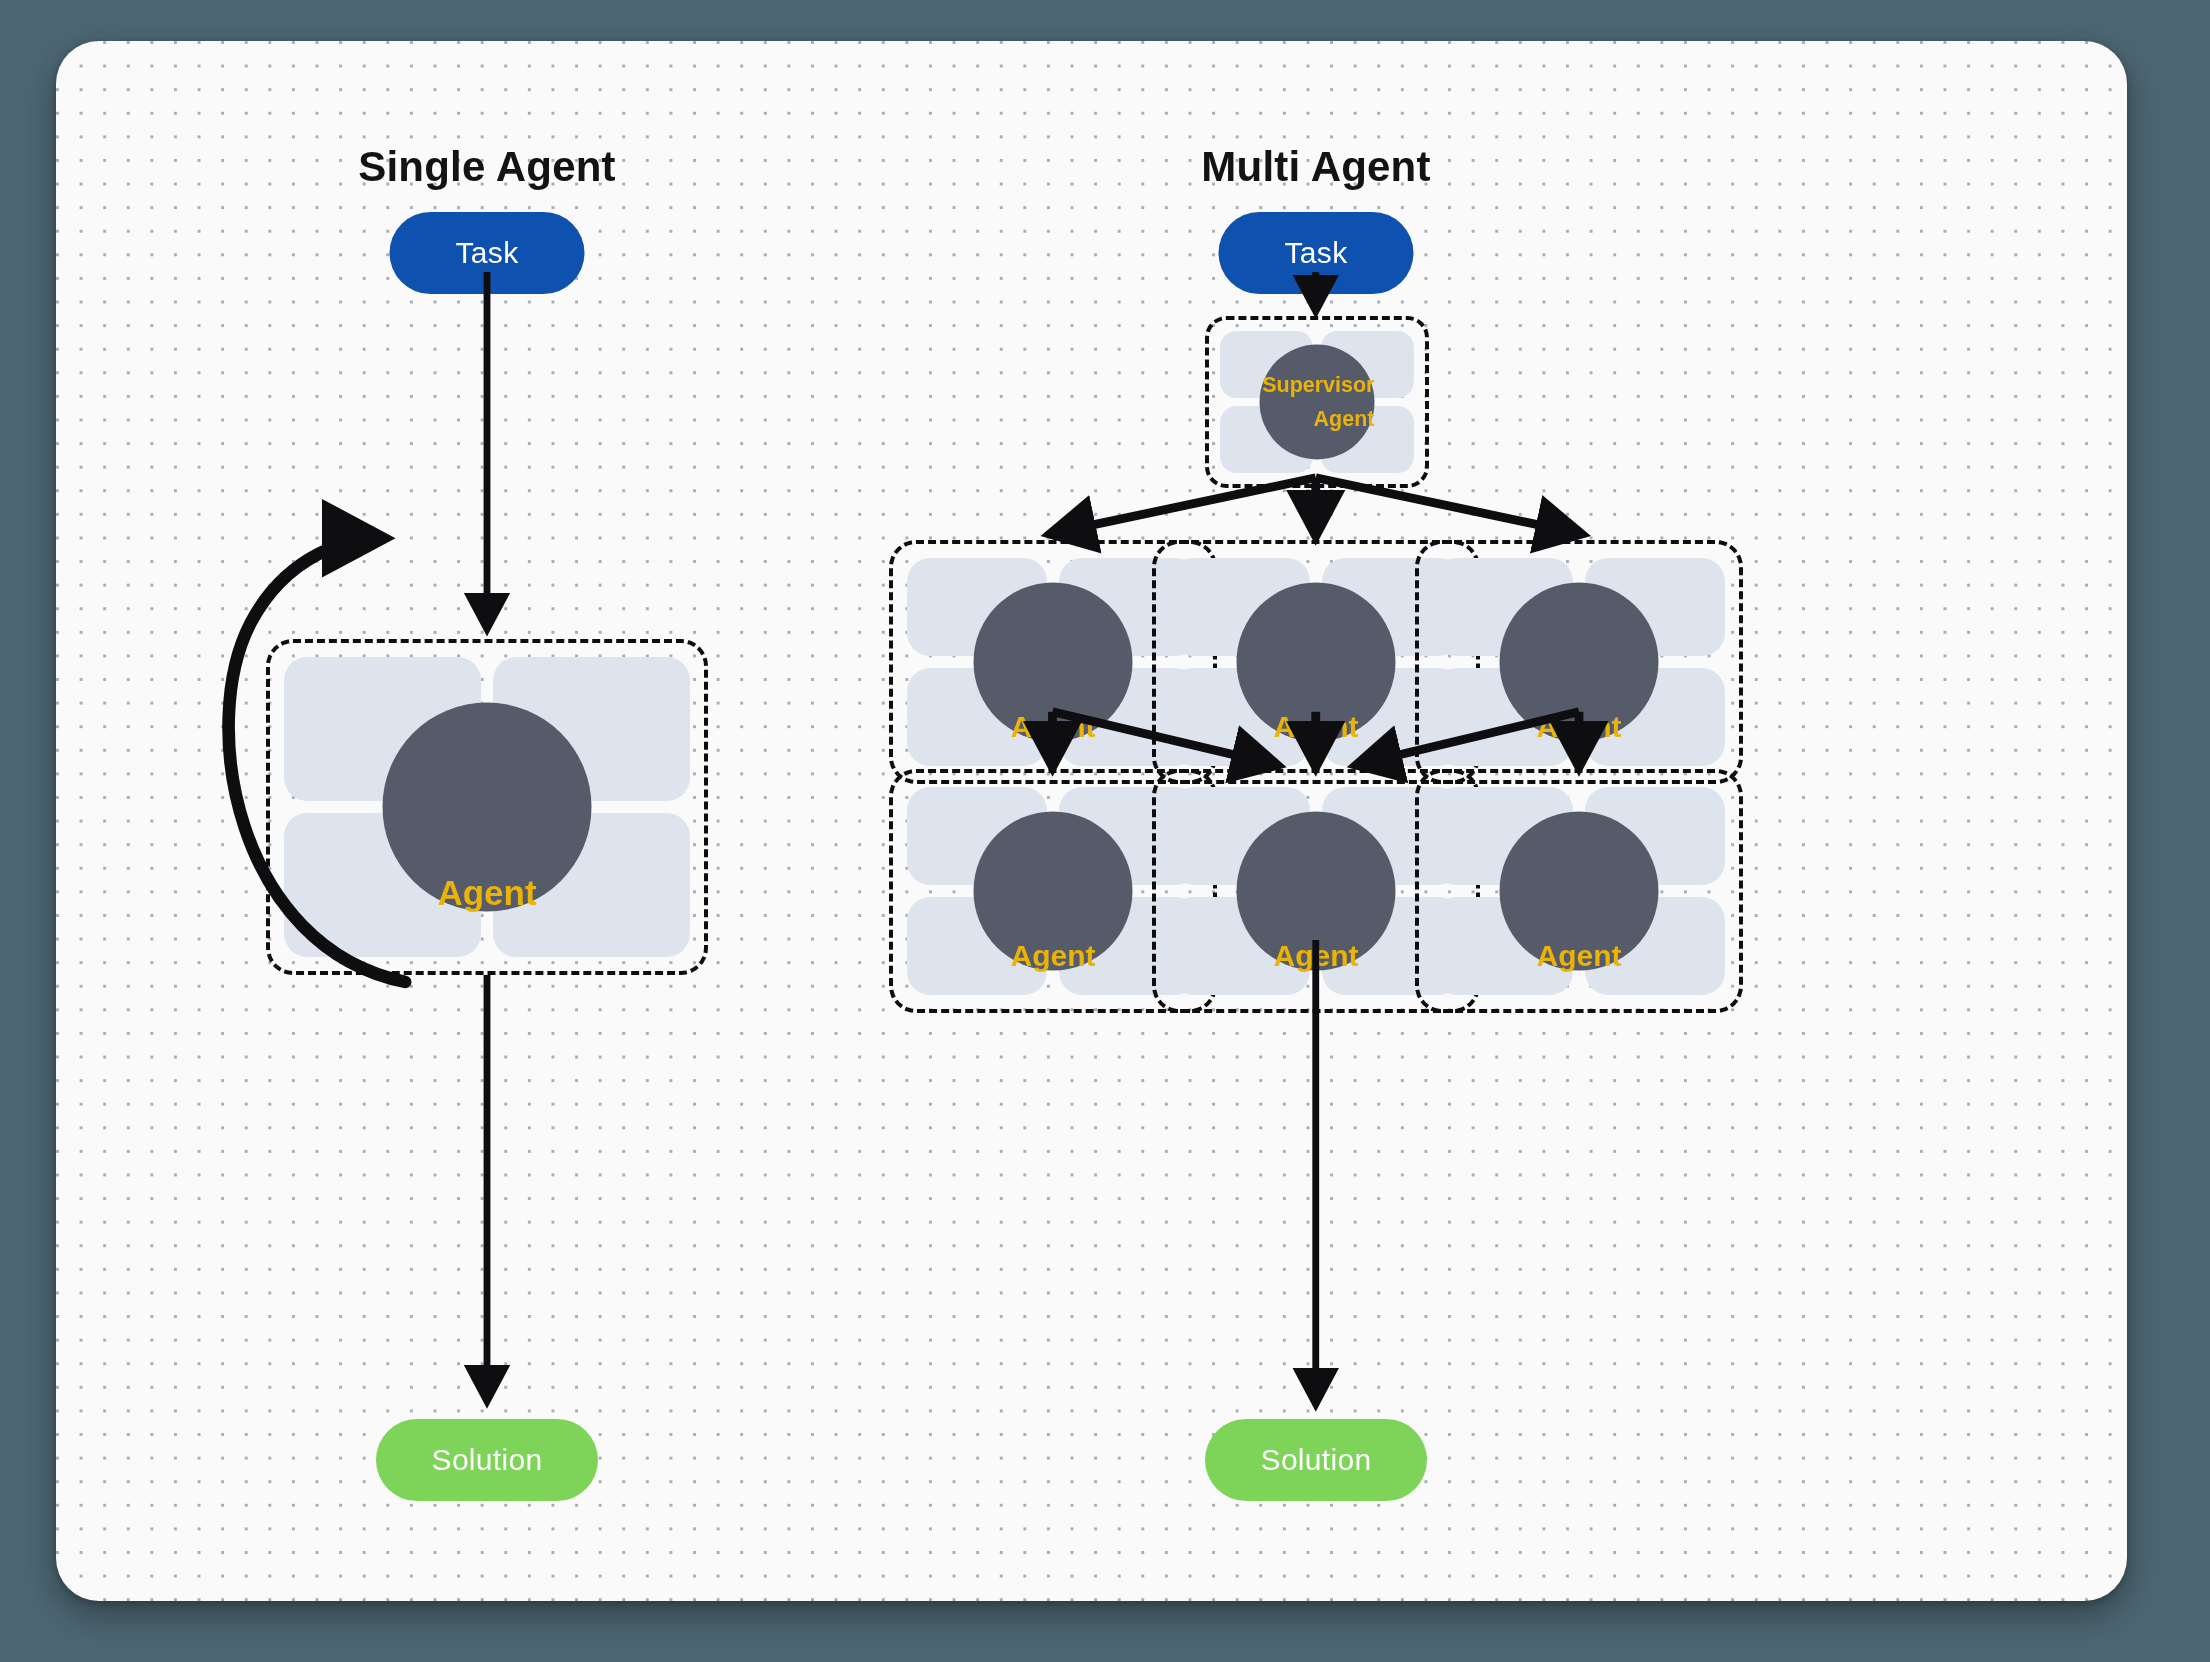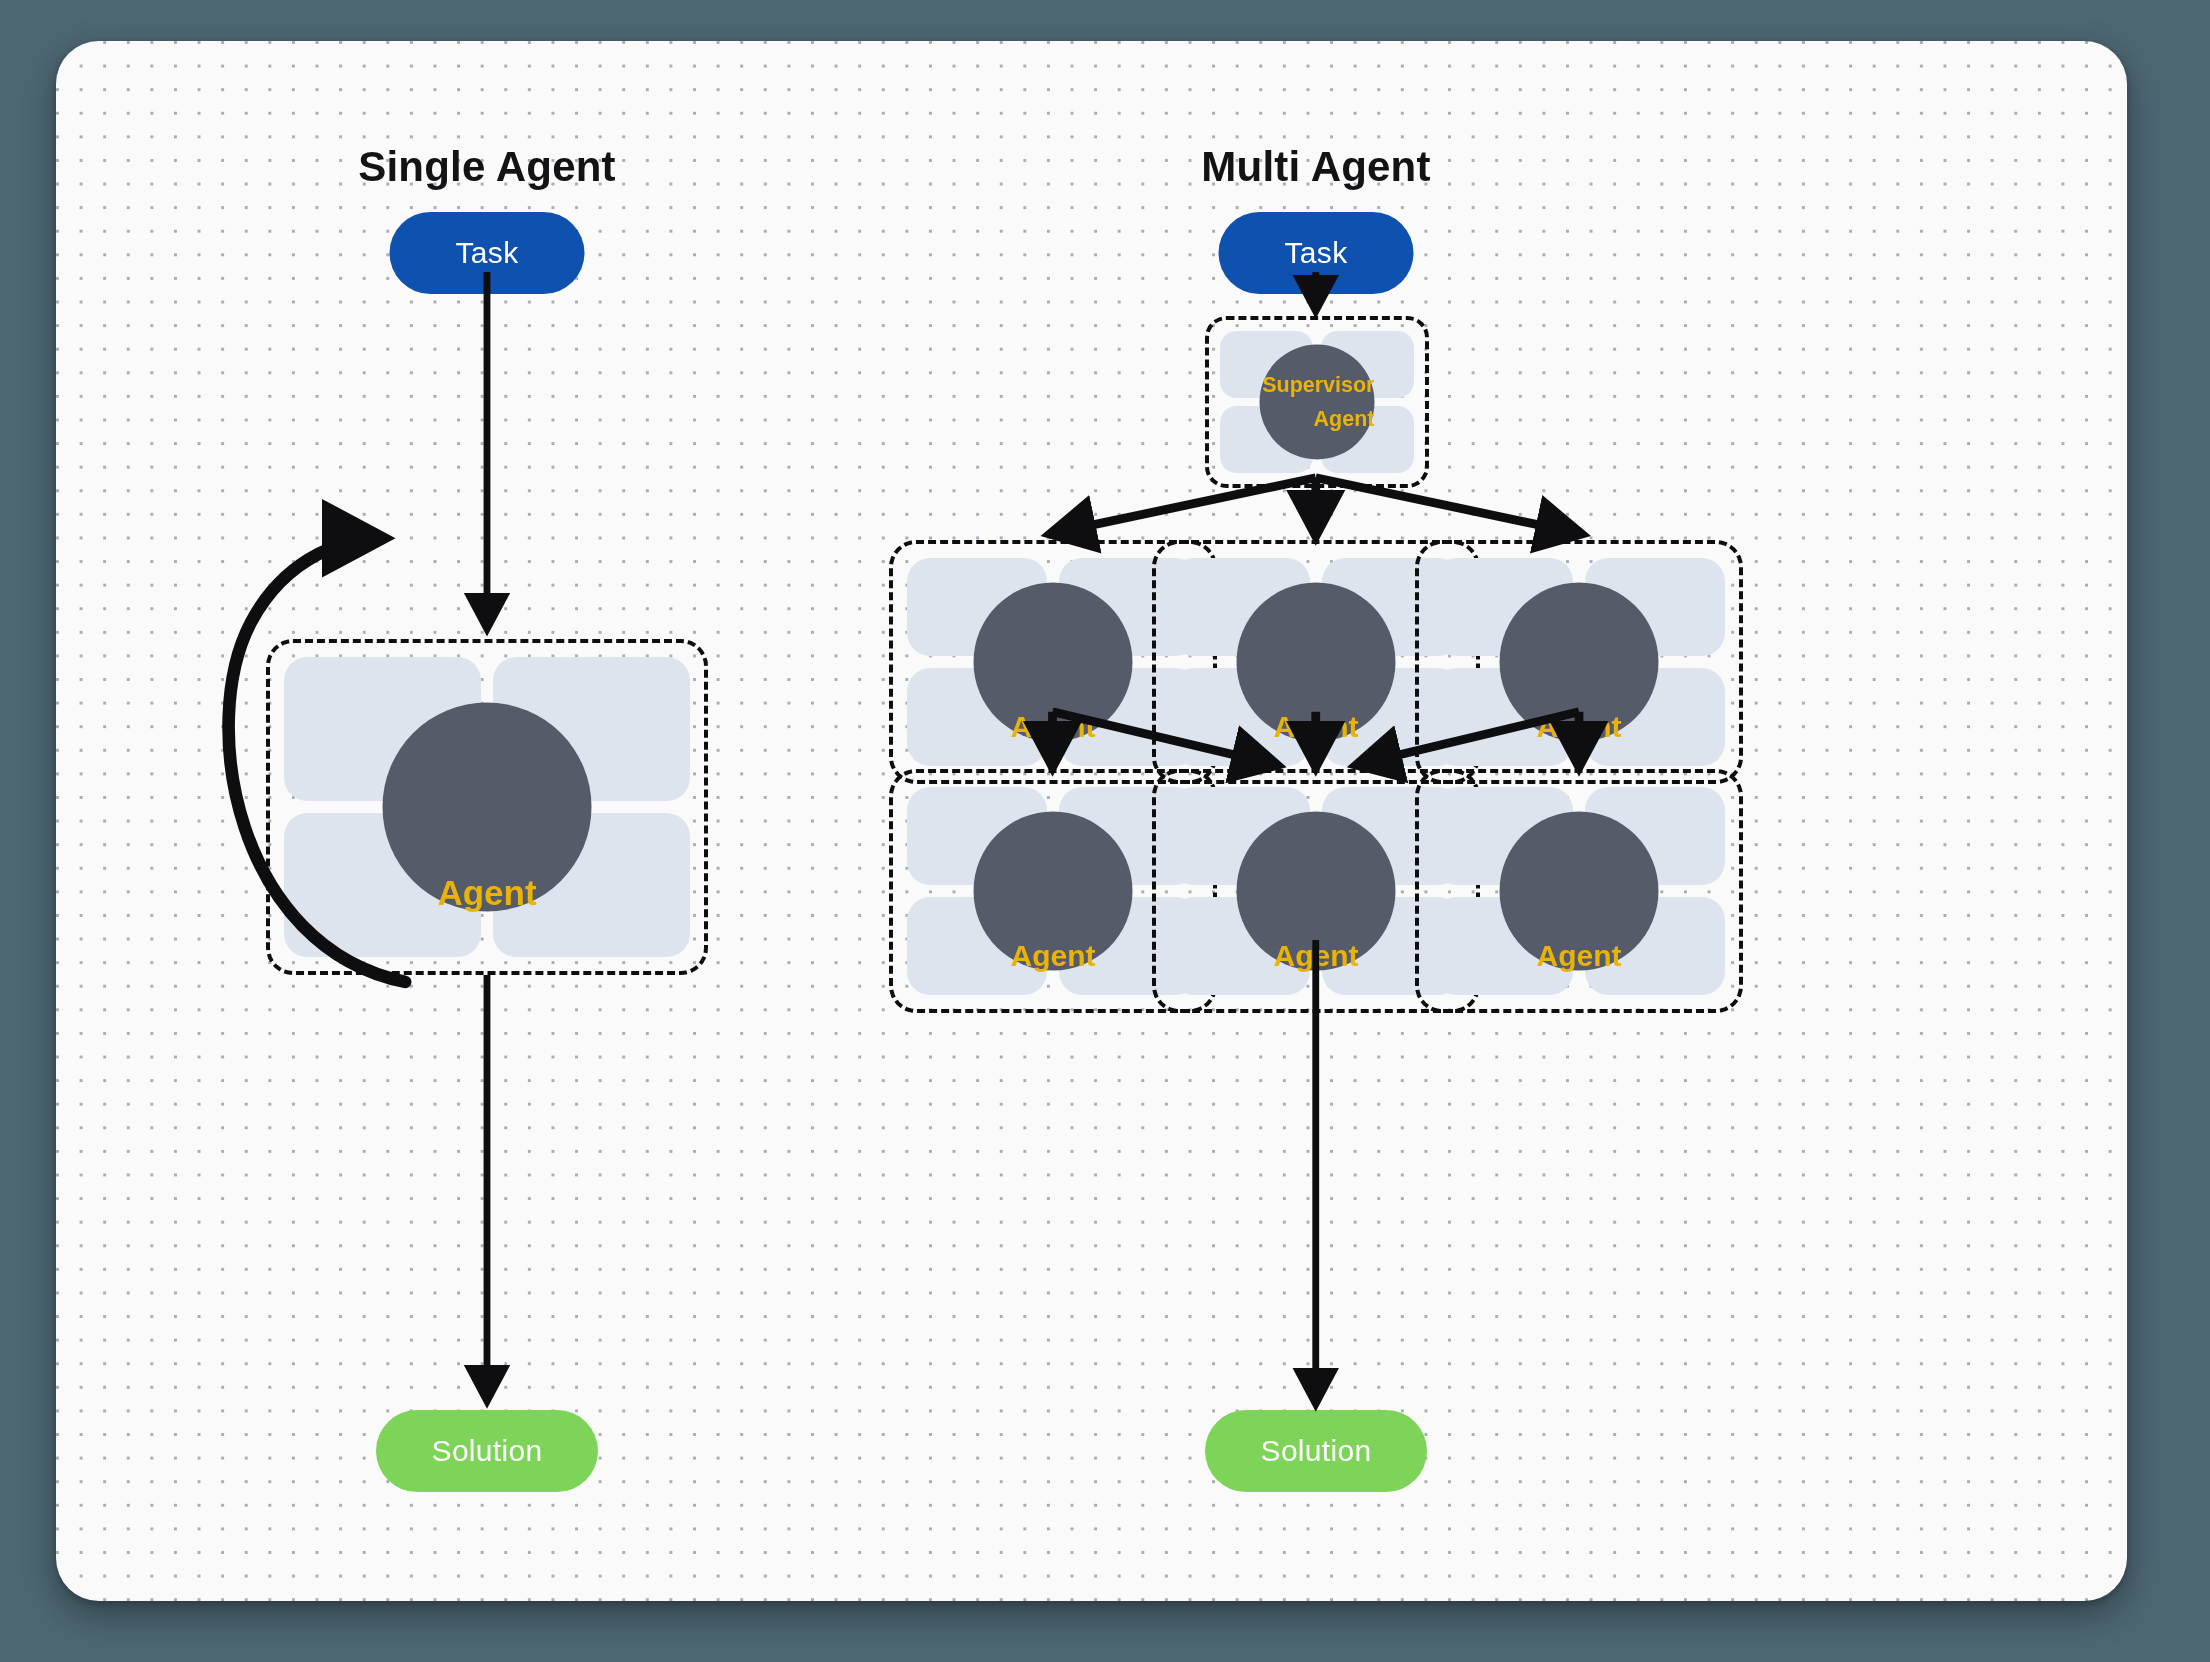--- a/index.html
+++ b/index.html
@@ -43,21 +43,21 @@
     display:flex;align-items:center;justify-content:center;
     border-radius:974px;
     color:#FFFFFF;
     font-size:30px;
     font-weight:400;
     letter-spacing:0.3px;
     transform:translateX(-50%);
     z-index:4;
   }
   .pill-task{background:#0F51AE;}
-  .pill-solution{background:#7ED459;}
+  .pill-solution{background:#7ED459;margin-top:9px;}
 
   
   .agentbox{
     position:absolute;
     border:4.9px dashed #0E0E10;
     border-radius:27px;
     box-sizing:border-box;
     z-index:3;
     background:transparent;
   }

